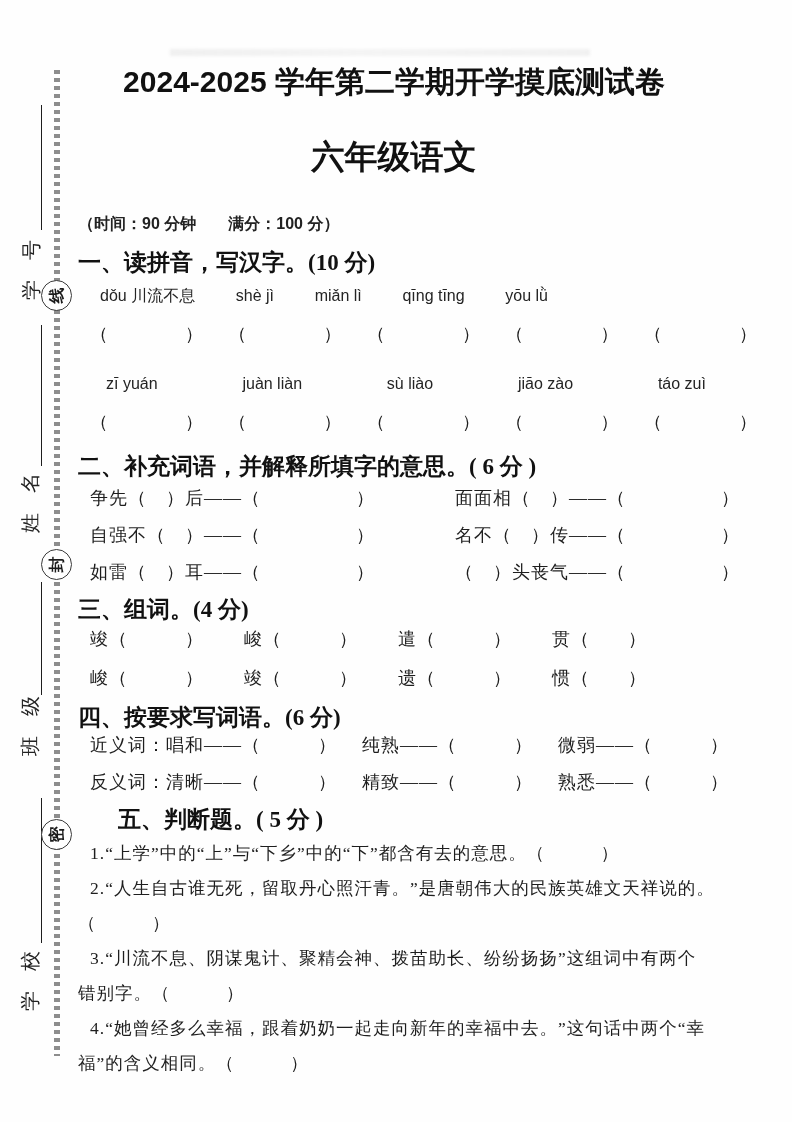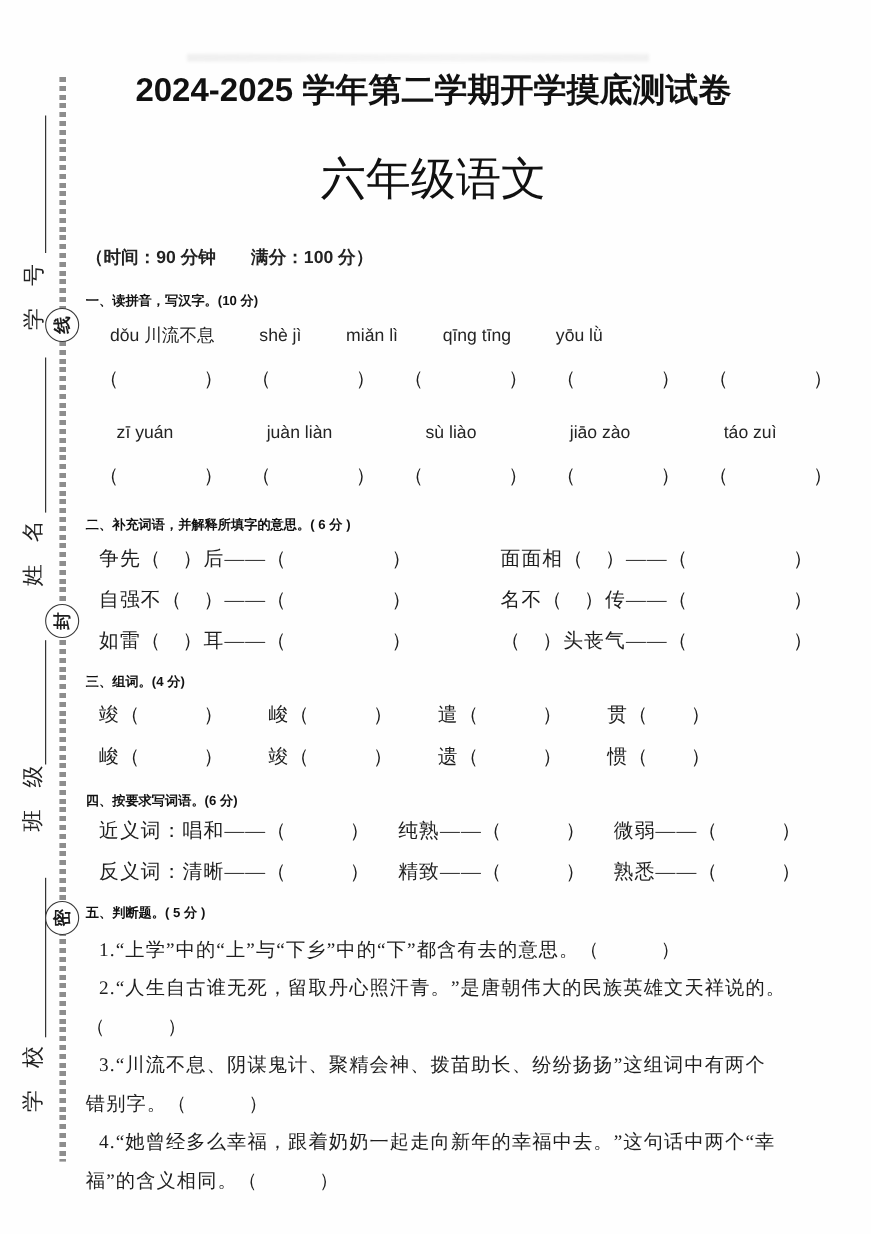--- a/index.html
+++ b/index.html
@@ -48,29 +48,29 @@
     position:absolute; top:49px; left:170px; width:420px; height:7px;
     background:linear-gradient(to right,rgba(140,140,140,.28),rgba(120,120,120,.16) 45%,rgba(140,140,140,.26));
     filter:blur(1.6px); opacity:.45;
   }
 
   
   .content { position:absolute; left:78px; top:12px; width:684px; }
 
   .header-block { width:632px; }
   .title   { margin:50px 0 0; text-align:center; font-size:30px; font-weight:bold; color:#111; }
-  .subtitle{ margin:32px 0 0; text-align:center; font-size:41px; font-weight:normal; color:#111; }
+  .subtitle{ margin:32px 0 0; text-align:center; font-size:33px; font-weight:bold; color:#111; }
   .meta    { margin:34px 0 0; font-size:16px; font-weight:700; color:#222; }
 
-  .sec-heading { margin:16px 0 0; font-size:12px; font-weight:bold; color:#111; line-height:24px; }
+  .sec-heading { margin:16px 0 0; font-size:23px; font-weight:bold; color:#111; line-height:24px;font-family:Liberation Serif, serif; }
   .sec-heading.s1 { margin-top:16px; }
   .sec-heading.s2 { margin-top:20px; }
   .sec-heading.s3 { margin-top:12px; }
   .sec-heading.s4 { margin-top:16px; }
-  .sec-heading.s5 { margin-top:14px; }
+  .sec-heading.s5 { margin-top:14px;margin-left:40px; }
 
   .kai { font-family:"Liberation Serif","DejaVu Serif",serif; letter-spacing:1px; }
 
   .pinyin-row { display:flex; justify-content:space-between; font-size:16px; color:#242424; line-height:22px; }
   .pinyin-row.r1 { margin:10px 0 0 22px; width:448px; }
   .pinyin-row.r2 { margin:26px 0 0 28px; width:600px; }
 
   .blank-row {
     display:flex; justify-content:space-between;
     margin:14px 0 0 12px; width:668px;

